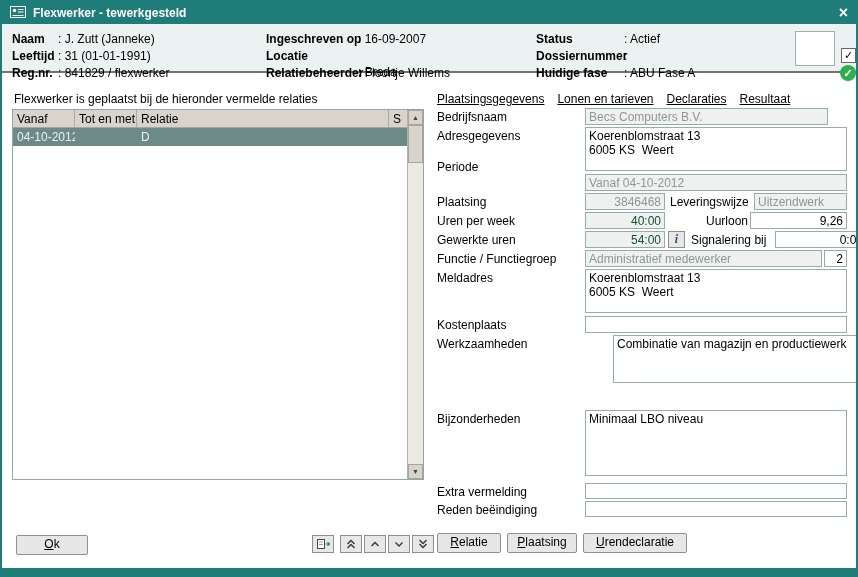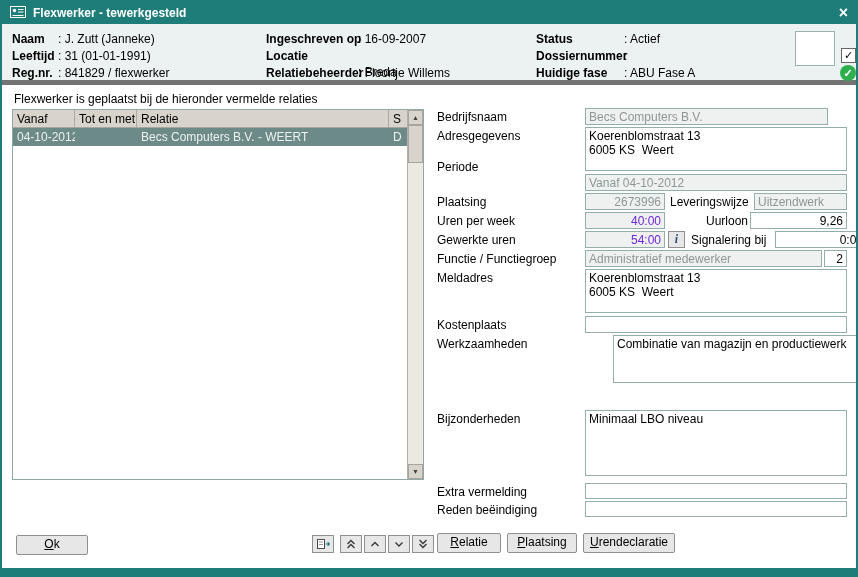--- a/index.html
+++ b/index.html
@@ -3,22 +3,22 @@
 <meta charset="utf-8">
 <style>
   html,body{margin:0;padding:0;background:#ffffff;}
   .window{position:relative;width:858px;height:577px;box-sizing:border-box;
     border:2px solid #1E7C79;background:#fff;overflow:hidden;
     font-family:"Liberation Sans",sans-serif;font-size:12px;color:#000;padding-left:16px;}
   .titlebar{position:absolute;left:0;top:0;right:0;height:22px;background:#1E7C79;
     display:flex;align-items:center;gap:7px;padding:0 8px;box-sizing:border-box;}
   .title-text{color:#fff;font-weight:bold;flex:1;white-space:nowrap;}
   .close-btn{color:#fff;font-weight:bold;font-size:16px;line-height:1;cursor:pointer;}
-  .header{position:absolute;left:0;top:22px;right:0;height:61px;background:#ECF2F1;
-    border-bottom:5px solid #737373;box-sizing:border-box;}
+  .header{position:absolute;left:0;top:22px;right:0;height:49px;background:#ECF2F1;
+    border-bottom:2px solid #737373;box-sizing:border-box;}
   .hlbl{position:absolute;font-weight:bold;white-space:nowrap;}
   .hval{position:absolute;white-space:nowrap;}
   .hval::before{content:": ";}
   .photo{position:absolute;left:793px;top:7px;width:38px;height:33px;background:#fff;border:1px solid #9AB3B1;}
   .chk{position:absolute;left:839px;top:24px;width:13px;height:13px;background:#fff;border:1px solid #666;
     font-size:11px;line-height:12px;text-align:center;cursor:pointer;}
   .okcircle{position:absolute;left:838px;top:41px;width:16px;height:16px;border-radius:50%;
     background:#2FAE4E;color:#fff;font-size:11px;font-weight:bold;text-align:center;line-height:16px;}
   .caption{position:absolute;left:12px;top:90px;white-space:nowrap;}
   
@@ -39,21 +39,21 @@
   .sthumb{position:absolute;left:0;right:0;top:15px;height:38px;background:#D8D4CC;
     border:1px solid #A8A49E;box-sizing:border-box;cursor:pointer;}
   
   .tabs{position:absolute;left:435px;top:90px;display:flex;gap:13px;}
   .tab{text-decoration:underline;white-space:nowrap;cursor:pointer;}
   
   .flbl{position:absolute;white-space:nowrap;}
   .fld{position:absolute;border:1px solid #94AEAC;background:#fff;padding:1px 3px;
     box-sizing:border-box;font-size:12px;line-height:14px;overflow:hidden;white-space:pre-wrap;}
   .gray{background:#EEF1F0;color:#8E9796;}
-  .semi{background:#EEF1F0;color:#6d28d9;}
+  .semi{background:#EEF1F0;color:#14532d;}
   .num{text-align:right;}
   .info-btn{position:absolute;left:666px;top:229px;width:17px;height:17px;background:#E7E7E7;
     border:1px solid #8F8F8F;box-sizing:border-box;text-align:center;line-height:15px;
     font-family:"Liberation Serif",serif;font-style:italic;font-weight:bold;color:#2B4A6F;cursor:pointer;}
   
   .btn{position:absolute;height:20px;background:#E7E7E7;border:1px solid #8F8F8F;border-radius:2px;
     box-sizing:border-box;text-align:center;line-height:17px;font-size:12px;cursor:pointer;}
   .navbtn{position:absolute;top:533px;width:22px;height:18px;background:#E7E7E7;border:1px solid #8F8F8F;
     box-sizing:border-box;display:flex;align-items:center;justify-content:center;cursor:pointer;}
   .navbtn svg{display:block;}
@@ -110,43 +110,48 @@
   <div class="reltable">
     <div class="thead">
       <div class="th c1">Vanaf</div>
       <div class="th c2">Tot en met</div>
       <div class="th c3">Relatie</div>
       <div class="th c4">S</div>
     </div>
     <div class="trow">
       <div class="td c1">04-10-2012</div>
       <div class="td c2"></div>
-      <div class="td c3">Becs Computers B.V. - WEERT</div>
       <div class="td c4">D</div>
     </div>
     <div class="sbar">
       <div class="sbtn up">▲</div>
       <div class="sthumb"></div>
       <div class="sbtn down">▼</div>
     </div>
   </div>
 
+  <div class="tabs">
+    <span class="tab">Plaatsingsgegevens</span>
+    <span class="tab">Lonen en tarieven</span>
+    <span class="tab">Declaraties</span>
+    <span class="tab">Resultaat</span>
+  </div>
 
   <div class="flbl" style="left:435px;top:108px">Bedrijfsnaam</div>
   <div class="fld gray" style="left:583px;top:106px;width:243px;height:17px">Becs Computers B.V.</div>
 
   <div class="flbl" style="left:435px;top:127px">Adresgegevens</div>
   <div class="fld" style="left:583px;top:125px;width:262px;height:44px">Koerenblomstraat 13
 6005 KS  Weert</div>
 
   <div class="flbl" style="left:435px;top:158px">Periode</div>
   <div class="fld gray" style="left:583px;top:172px;width:262px;height:17px">Vanaf 04-10-2012</div>
 
   <div class="flbl" style="left:435px;top:193px">Plaatsing</div>
-  <div class="fld gray num" style="left:583px;top:191px;width:80px;height:17px">2673996</div>
+  <div class="fld gray num" style="left:583px;top:191px;width:80px;height:17px">3846468</div>
   <div class="flbl" style="left:668px;top:193px">Leveringswijze</div>
   <div class="fld gray" style="left:752px;top:191px;width:93px;height:17px">Uitzendwerk</div>
 
   <div class="flbl" style="left:435px;top:212px">Uren per week</div>
   <div class="fld semi num" style="left:583px;top:210px;width:80px;height:17px">40:00</div>
   <div class="flbl" style="left:704px;top:212px">Uurloon</div>
   <div class="fld num" style="left:748px;top:210px;width:97px;height:17px">9,26</div>
 
   <div class="flbl" style="left:435px;top:231px">Gewerkte uren</div>
   <div class="fld semi num" style="left:583px;top:229px;width:80px;height:17px">54:00</div>
@@ -215,16 +220,16 @@
     <span>
       <svg width="12" height="12" viewBox="0 0 12 12">
         <path d="M2.5 2 L6 5.5 L9.5 2" fill="none" stroke="#3A3A3A" stroke-width="1.4"></path>
         <path d="M2.5 6 L6 9.5 L9.5 6" fill="none" stroke="#3A3A3A" stroke-width="1.4"></path>
       </svg>
     </span>
   </div>
 
   <div class="btn" style="left:435px;top:531px;width:64px"><u>R</u>elatie</div>
   <div class="btn" style="left:505px;top:531px;width:70px"><u>P</u>laatsing</div>
-  <div class="btn" style="left:581px;top:531px;width:92px"><u>U</u>rendeclaratie</div>
+  <div class="btn" style="left:581px;top:531px;width:104px"><u>U</u>rendeclaratie</div>
 
   <div class="bottom-band"></div>
 </div>
 
 </body></html>

